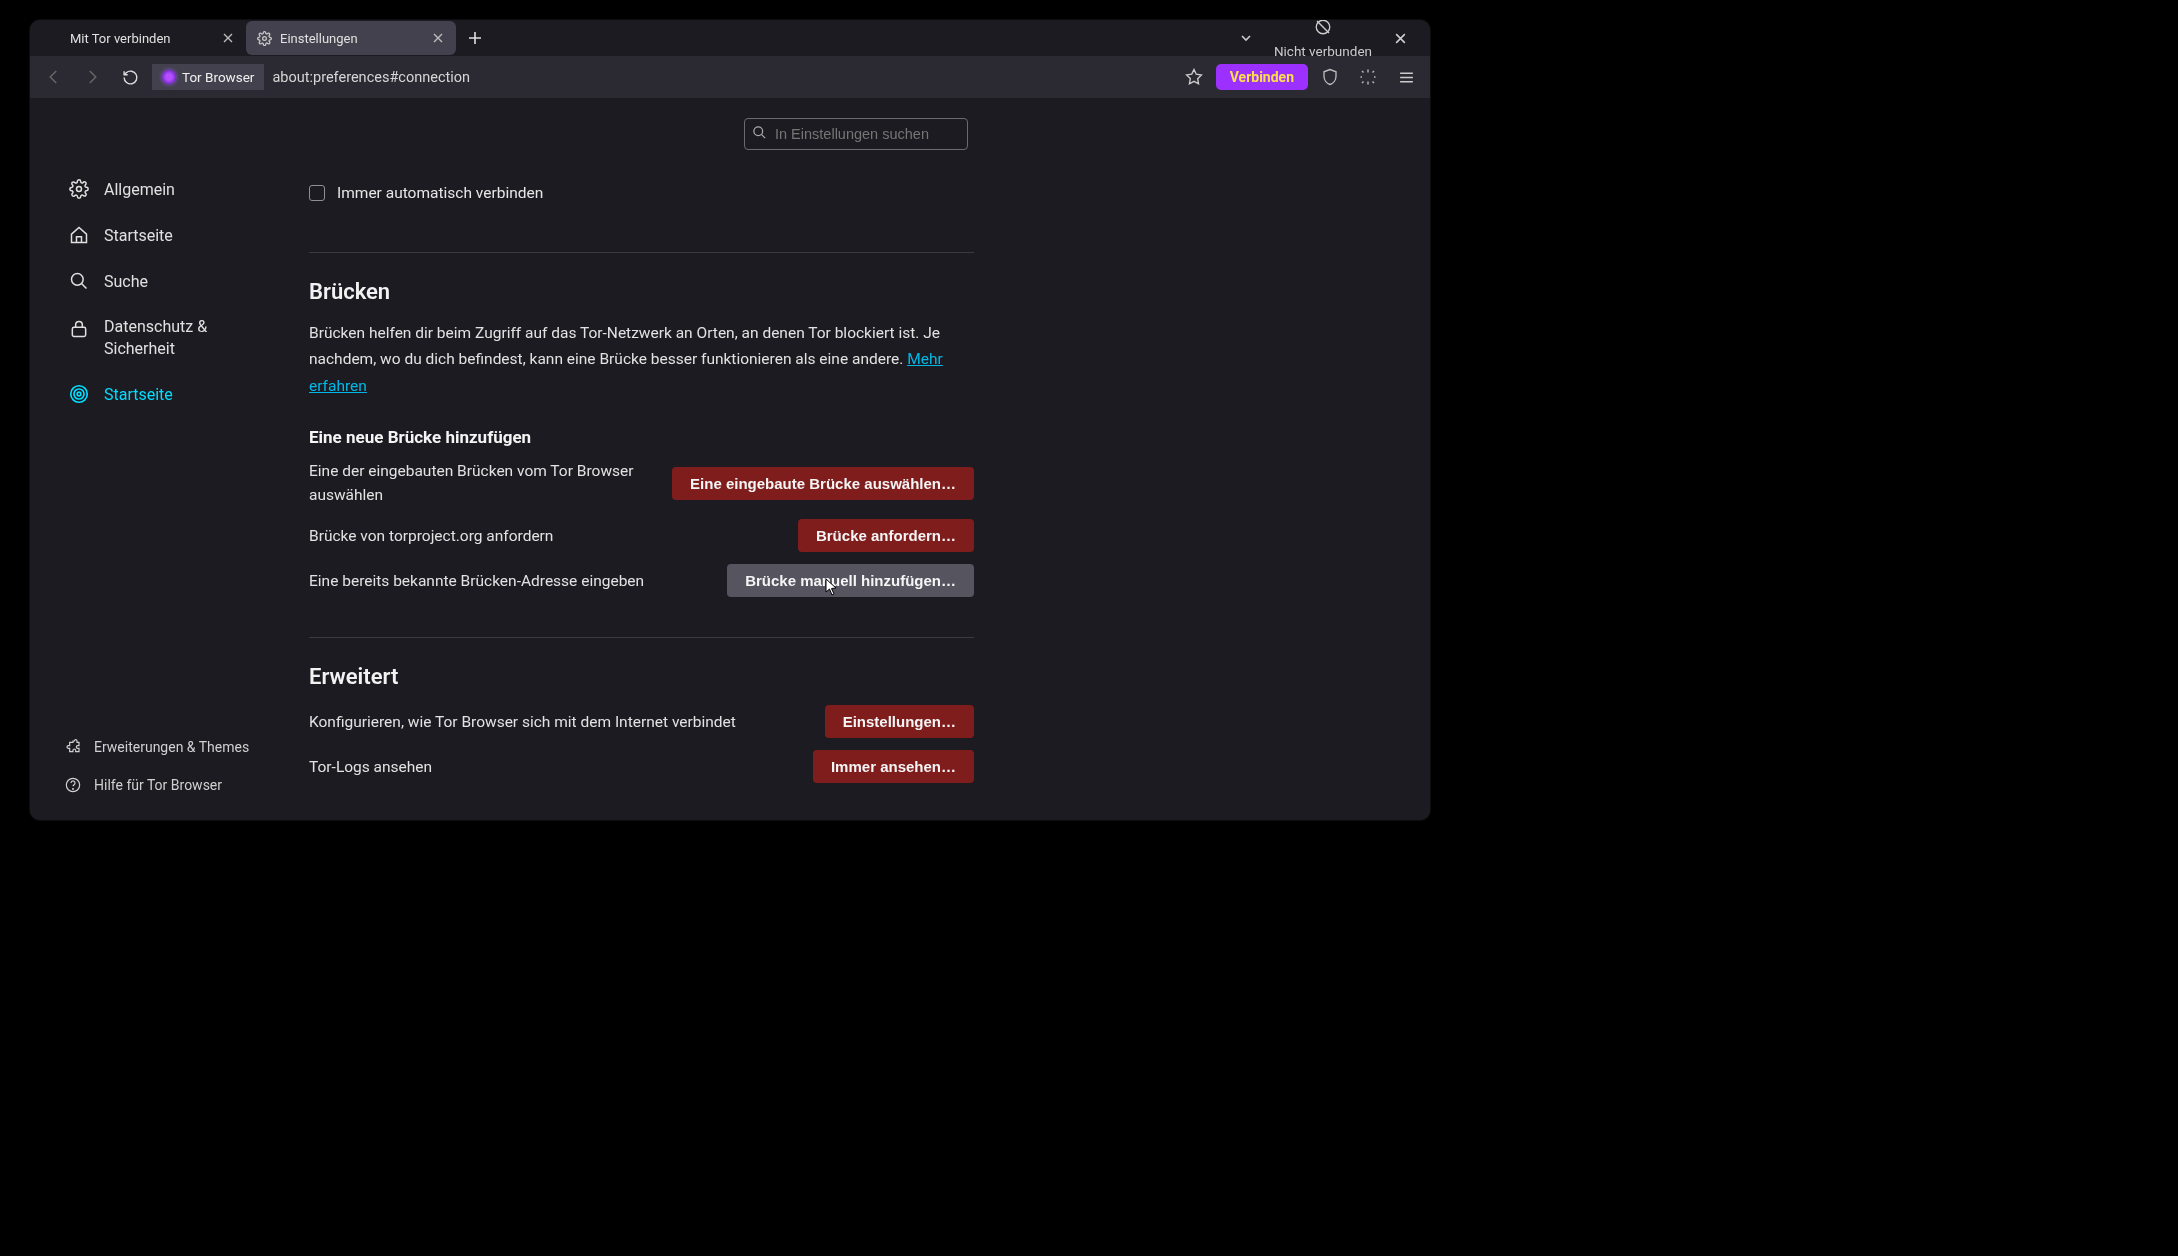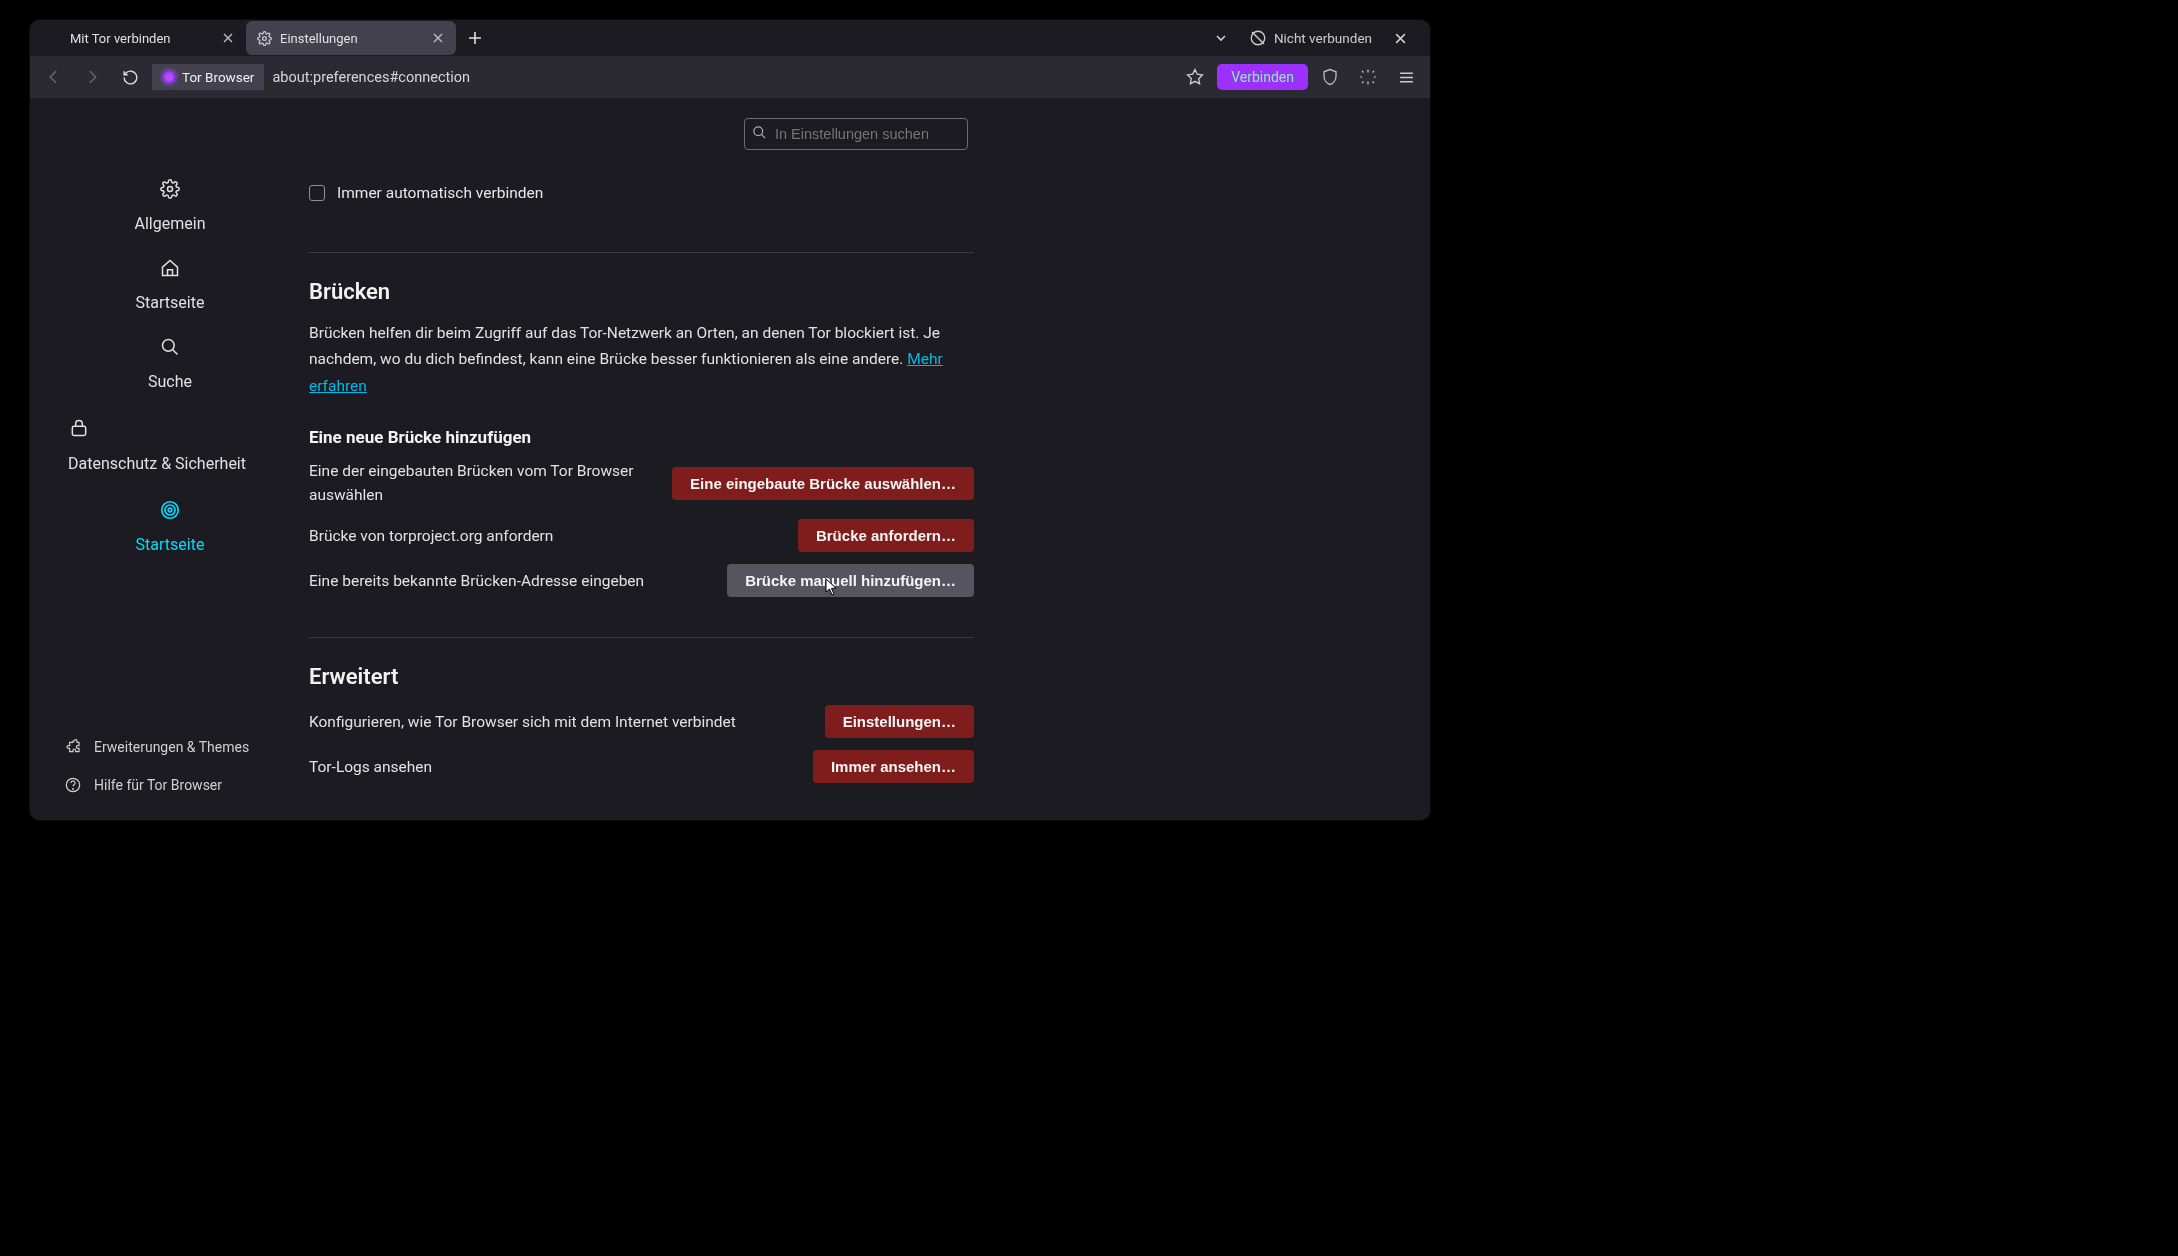--- a/index.html
+++ b/index.html
@@ -81,25 +81,25 @@
     display:flex; align-items:center; gap:6px;
     background:#42414d;
     padding: 5px 10px;
     border-radius:0;
     font-size:13.5px;
   }
   .tor-dot { width:14px; height:14px; border-radius:50%; background: radial-gradient(circle at center, #b54eff 30%, #7a2dcf 70%); box-shadow:0 0 4px #a050ff; }
   .url-text { color:#d6d6d6; }
   .conn-btn {
     background:#9b30ff;
-    color:#86efac;
+    color:#fde047;
     padding:5px 14px;
     border-radius:5px;
     font-size:14px;
-    font-weight:400;
+    font-weight:700;
   }
   
   .content {
     flex:1;
     display:flex;
     background:#1c1b22;
     overflow:hidden;
   }
   .sidebar {
     width: 260px;
@@ -111,21 +111,20 @@
   }
   .cat {
     display:flex;
     align-items:center;
     gap:14px;
     padding: 10px 8px;
     border-radius:6px;
     font-size:16px;
     color:#e0e0e0;
     cursor:default;
-    flex-direction:column;
   }
   .cat.multi { align-items:flex-start; }
   .cat .cat-icon { width:22px; height:22px; display:flex; align-items:center; justify-content:center; flex-shrink:0; }
   .cat.active { color:#00ddff; }
   .sidebar-bottom {
     position:absolute;
     bottom:20px; left:30px; right:10px;
     display:flex; flex-direction:column; gap:8px;
   }
   .small-link {
@@ -232,21 +231,21 @@
           <path d="M7 1 V13 M1 7 H13" stroke="#e0e0e0" stroke-width="1.6"></path>
         </svg>
     </div>
 
     <div class="tab-right">
       <div class="icon-btn">
         <svg width="14" height="14" viewBox="0 0 14 14">
             <path d="M3 5 L7 9 L11 5" fill="none" stroke="#ccc" stroke-width="1.6"></path>
           </svg>
       </div>
-      <div style="display:flex;align-items:center;gap:7px;">
+      <div style="display:flex;align-items:center;gap:7px;flex-direction:column;">
         <span>
           <svg width="18" height="18" viewBox="0 0 24 24" fill="none" stroke="#ccc" stroke-width="1.8">
               <circle cx="12" cy="12" r="9"></circle>
               <path d="M4 4 L20 20"></path>
             </svg>
         </span>
         <span>Nicht verbunden</span>
       </div>
       <div class="icon-btn">
         <svg width="13" height="13" viewBox="0 0 12 12">

